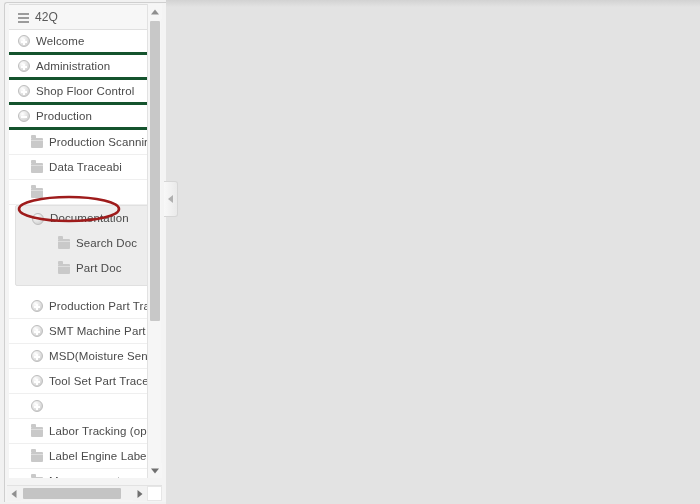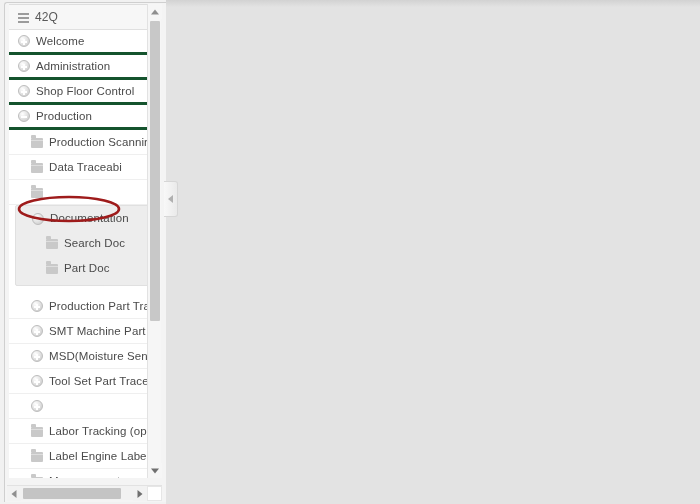--- a/index.html
+++ b/index.html
@@ -73,21 +73,21 @@
   }
   .row .label {
     font-size: 11.5px;
     color: #4a4a4a;
     letter-spacing: .1px;
     line-height: 25px;
   }
 
   .row.level0 { padding-left: 9px; }
   .row.level1 { padding-left: 22px; border-bottom: 1px solid #efefef; }
-  .row.level2 { padding-left: 36px; border-bottom: none; background: transparent; }
+  .row.level2 { padding-left: 36px; border-bottom: none; background: transparent; margin-left: 12px; }
 
   .row.header-row {
     height: 25px;
     background: #f7f7f7;
     border-bottom: 1px solid #e0e0e0;
     padding-left: 9px;
   }
   .row.header-row .label { color: #5a5a5a; font-size: 12px; }
 
   

